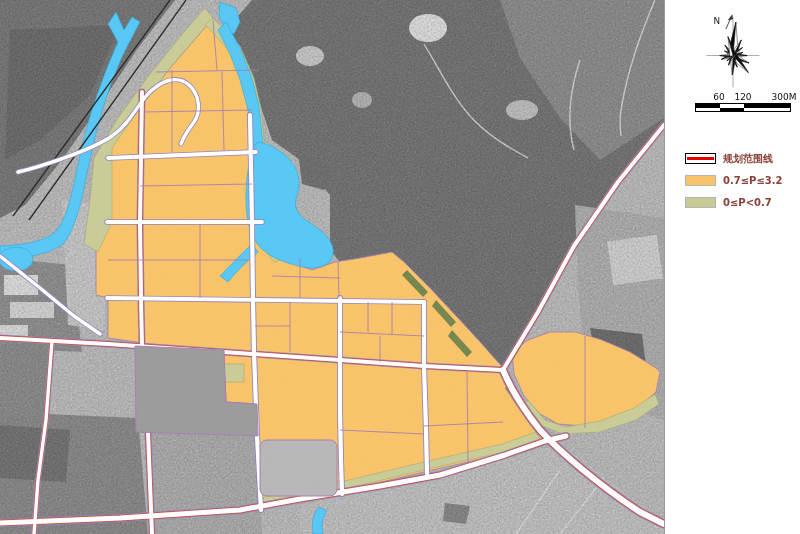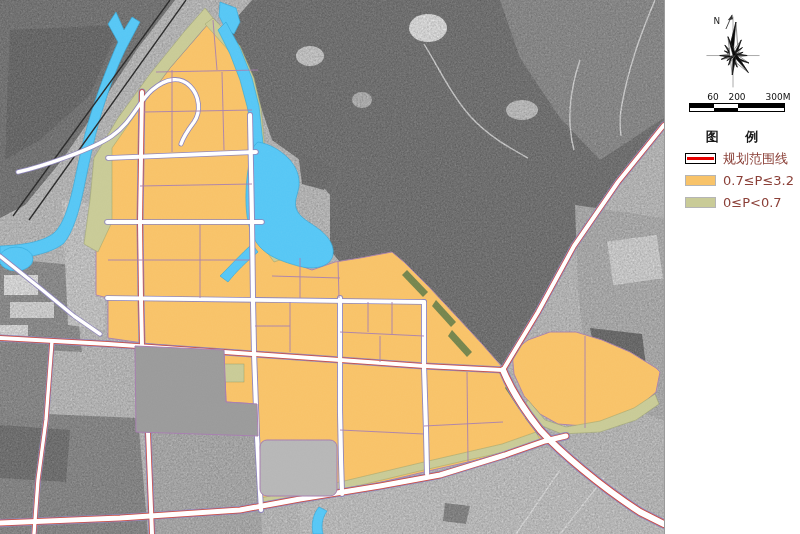--- a/index.html
+++ b/index.html
@@ -14,38 +14,38 @@
   .casing{fill:none;stroke:var(--road-casing,#8F86BB);stroke-linecap:round;stroke-linejoin:round;}
   .redline{fill:none;stroke:var(--road-center-red,#D0493A);stroke-linecap:round;stroke-linejoin:round;}
   .white{fill:none;stroke:#ffffff;stroke-linecap:round;stroke-linejoin:round;}
   .parcel{fill:none;stroke:var(--parcel-line,#A77FB0);stroke-width:.9;}
   .rail{fill:none;stroke:#2b2b2b;stroke-width:1.3;}
   .faintroad{fill:none;stroke:#e8e8e8;stroke-width:1.4;opacity:.85;}
 
   .panel{position:absolute;left:664px;top:0;width:136px;height:534px;background:#fff;
          border-left:1px solid #9a9a9a;box-sizing:border-box;}
   .compass-wrap{position:absolute;left:0;top:6px;width:136px;height:92px;text-align:center;}
-  .scalebar-wrap{position:absolute;left:24px;top:92px;width:100px;height:30px;}
+  .scalebar-wrap{position:absolute;left:30px;top:92px;width:100px;height:30px;}
   .scale-labels{position:relative;height:11px;font-size:9px;color:#111;}
   .scale-labels span{position:absolute;transform:translateX(-50%);white-space:nowrap;}
   .sl-60{left:24px;} .sl-120{left:48px;} .sl-240{left:89px;}
   .bar{position:relative;width:96px;height:9px;border:1px solid #000;box-sizing:border-box;}
   .bar .seg{position:absolute;height:50%;}
   .seg.b{background:#000;} .seg.w{background:#fff;}
   .legend-title{position:absolute;left:0;top:128px;width:136px;text-align:center;
                 font-size:13px;font-weight:bold;color:#1a1a1a;word-spacing:18px;letter-spacing:2px;}
   .legend-items{position:absolute;left:20px;top:152px;width:112px;}
   .legend-item{display:flex;align-items:center;margin-bottom:9px;height:13px;}
   .swatch{width:31px;height:11px;margin-right:7px;flex:0 0 31px;box-sizing:border-box;}
   .swatch.boundary{background:#fff;border:1px solid #000;position:relative;}
   .swatch.boundary .rl{position:absolute;left:1px;right:1px;top:3px;height:3px;
                        background:var(--boundary-red,#E60000);}
   .swatch.zone-high{background:var(--zone-high,#F8C369);border:1px solid #b5b5b5;}
   .swatch.zone-low{background:var(--zone-low,#C9CB97);border:1px solid #b5b5b5;}
-  .legend-label{font-size:13px;color:#8B4038;font-weight:normal;white-space:nowrap;}
+  .legend-label{font-size:10px;color:#8B4038;font-weight:bold;white-space:nowrap;}
   .north-label{font-size:10px;fill:#222;}
 </style>
 </head>
 <body>
 
 <div class="stage">
 
   <svg id="map-svg" width="664" height="534" viewBox="0 0 664 534">
     <defs>
       <filter id="grainD" x="0" y="0" width="100%" height="100%">
@@ -230,34 +230,33 @@
         <g>
           <line x1="-8" y1="-26" x2="-1" y2="-42" stroke="#333" stroke-width="1"></line>
           <path d="M-1,-42 L-6,-36 L0,-37 Z" fill="#333"></path>
         </g>
       </svg>
     </div>
 
     <div class="scalebar-wrap">
       <div class="scale-labels">
         <span class="sl-60">60</span>
-        <span class="sl-120">200</span>
+        <span class="sl-120">120</span>
         <span class="sl-240">300M</span>
       </div>
       <div class="bar">
         <div class="seg b" style="left:0;top:0;width:24px;"></div>
         <div class="seg w" style="left:24px;top:0;width:24px;"></div>
         <div class="seg b" style="left:48px;top:0;width:46px;"></div>
         <div class="seg w" style="left:0;bottom:0;width:24px;"></div>
         <div class="seg b" style="left:24px;bottom:0;width:24px;"></div>
         <div class="seg w" style="left:48px;bottom:0;width:46px;"></div>
       </div>
     </div>
 
-    <div class="legend-title">图 例</div>
 
     <div class="legend-items">
       <div class="legend-item">
         <div class="swatch boundary">
             <div class="rl"></div>
           </div>
         <div class="legend-label">规划范围线</div>
       </div>
       <div class="legend-item">
         <div class="swatch zone-high"></div>

